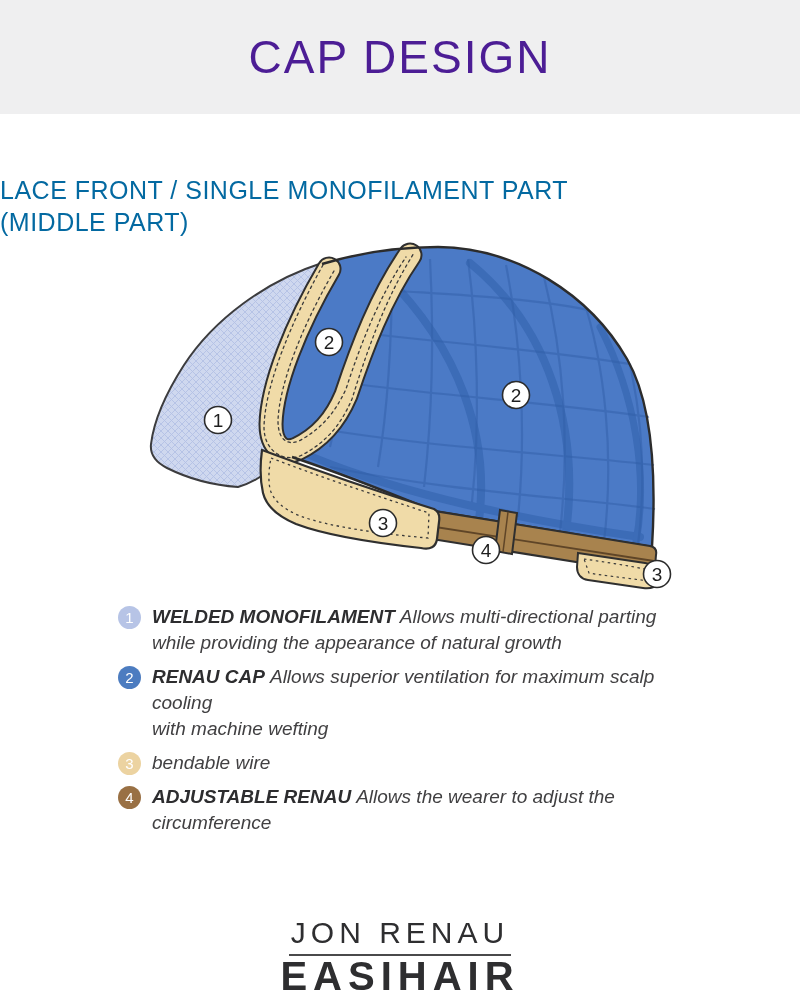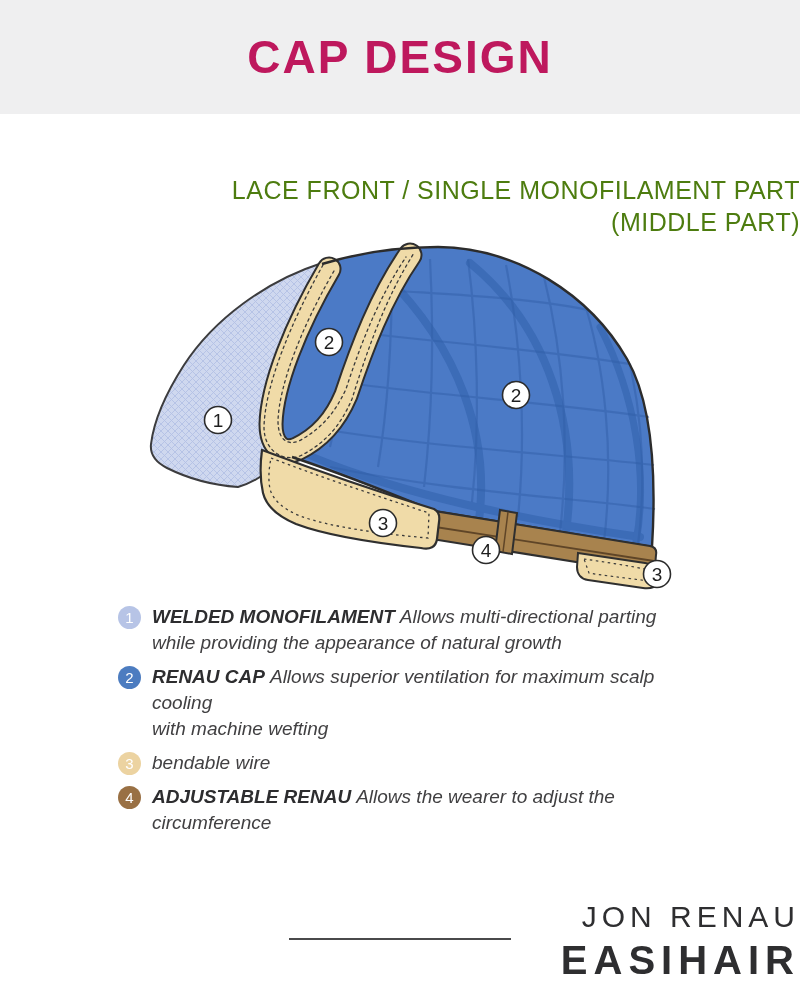--- a/index.html
+++ b/index.html
@@ -6,45 +6,45 @@
   body{
     width:800px;height:1000px;background:#ffffff;overflow:hidden;
     font-family:"Liberation Sans",sans-serif;color:#414042;
     -webkit-font-smoothing:antialiased;
   }
   .header{
     width:800px;height:114px;background:#efeff0;
     display:flex;align-items:center;justify-content:center;
   }
   .header h1{
-    margin:0;font-size:46px;font-weight:bold;letter-spacing:2px;color:#be185d;
+    margin:0;font-size:46px;font-weight:normal;letter-spacing:2px;color:#4c1d95;
   }
   .title-block{
-    margin-top:60px;text-align:right;font-size:25px;line-height:32px;
-    color:#4d7c0f;letter-spacing:.5px;
+    margin-top:60px;text-align:left;font-size:25px;line-height:32px;
+    color:#0369a1;letter-spacing:.5px;
   }
   .diagram{
     position:relative;width:800px;height:358px;margin-top:4px;
   }
   .diagram svg{position:absolute;left:120px;top:0;}
   .legend{
     margin:4px 0 0 118px;width:600px;
   }
   .legend-item{display:flex;margin-bottom:8px;}
   .legend-num{
     flex:0 0 23px;width:23px;height:23px;border-radius:50%;margin-top:2px;
     display:flex;align-items:center;justify-content:center;
     color:#ffffff;font-size:15px;line-height:1;
   }
   .c1{background:#b7c4e6;} .c2{background:#4c7cc0;}
   .c3{background:#ecd3a1;} .c4{background:#997044;}
   .legend-text{margin-left:11px;font-size:19px;line-height:26px;color:#414042;font-style:italic;}
   .leg-label{font-weight:bold;color:#2d2d2f;margin-right:5px;}
   .line2:empty{display:none;}
-  .brand{margin-top:64px;text-align:right;color:#2e2e30;}
+  .brand{margin-top:80px;text-align:center;color:#2e2e30;}
   .brand-line1{font-size:30px;letter-spacing:5px;line-height:34px;}
   .brand-divider{width:222px;border:none;border-top:2px solid#4a4a4b;margin:4px auto 3px auto;}
   .brand-line2{font-size:40px;letter-spacing:6px;line-height:34px;font-weight:bold;}
 </style>
 </head>
 <body>
 
 <div class="header">
   <h1>CAP DESIGN</h1>
 </div>

